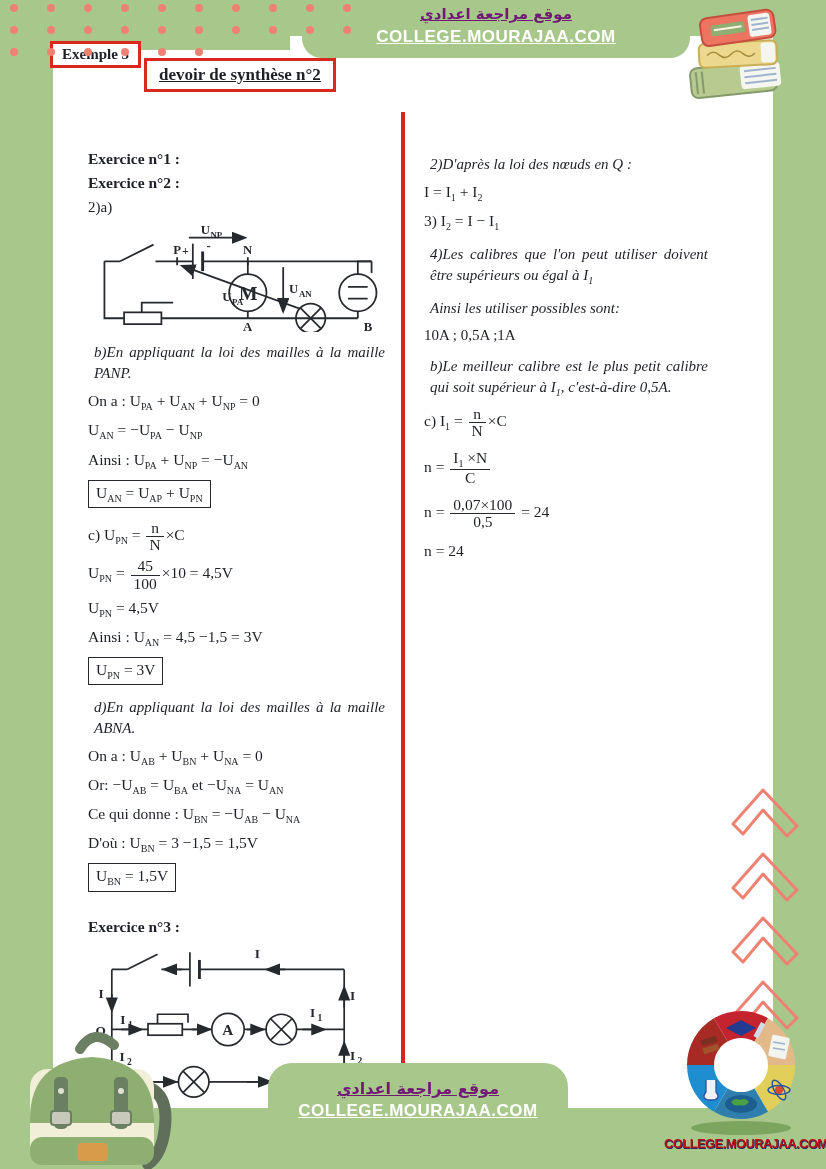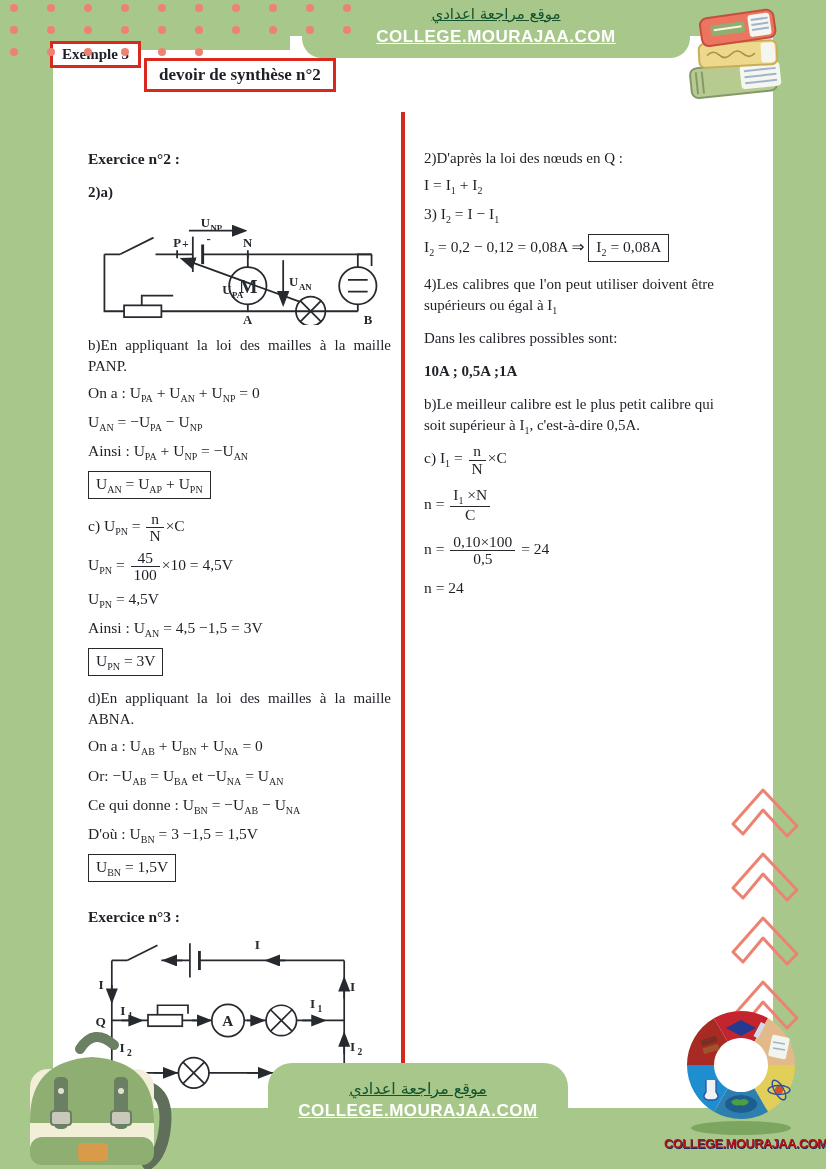--- a/index.html
+++ b/index.html
@@ -12,47 +12,47 @@
   .band-top{left:0;top:0;width:826px;height:36px;z-index:1;}
   .block-topleft{left:0;top:0;width:290px;height:50px;z-index:1;}
   .strip-left{left:0;top:0;width:53px;height:1169px;z-index:1;}
   .strip-right{left:773px;top:0;width:53px;height:1169px;z-index:1;}
   .band-bottom{left:0;top:1108px;width:826px;height:61px;z-index:3;}
   .tab-top{left:302px;top:0;width:388px;height:58px;border-radius:0 0 20px 20px;z-index:2;
            text-align:center;}
   .tab-bottom{left:268px;top:1063px;width:300px;height:106px;border-radius:24px 24px 0 0;z-index:4;
            text-align:center;}
 
-  .arabic{color:#14532d;font-family:"DejaVu Sans", sans-serif;font-weight:normal;
+  .arabic{color:#701a75;font-family:"DejaVu Sans", sans-serif;font-weight:bold;
           font-size:15px;text-decoration:underline;line-height:1.45;}
   .site{color:#ffffff;font-family:"Liberation Sans", sans-serif;font-weight:bold;
         font-size:17px;text-decoration:underline;letter-spacing:.5px;line-height:1.3;}
   .tab-top .arabic{margin-top:4px;}
   .tab-bottom .arabic{margin-top:14px;font-size:16px;}
 
   
   .dots{left:0;top:0;width:400px;height:70px;z-index:6;pointer-events:none;}
   .dot{position:absolute;width:8px;height:8px;border-radius:50%;background:#ee8272;}
 
   
   .badge{position:absolute;background:#fff;border:3px solid #d9291f;z-index:5;
          font-weight:bold;white-space:nowrap;}
   .badge1{left:50px;top:41px;padding:2px 9px;font-size:15px;}
-  .badge2{left:144px;top:58px;padding:4px 12px;font-size:17px;}
+  .badge2{left:144px;top:58px;padding:4px 12px;font-size:17px;text-decoration:underline;}
 
   
   .divider{left:401px;top:112px;width:4px;height:951px;background:#d3291c;z-index:2;}
 
   
   .col{position:absolute;z-index:2;font-size:15px;line-height:1.4;}
   .col-left{left:88px;top:148px;width:303px;}
   .col-right{left:424px;top:148px;width:290px;}
   .h{font-weight:bold;font-size:15.5px;margin:0 0 2px 0;}
-  .para{text-align:justify;margin:0;}
-  .line{margin:12px 0;font-weight:bold;}
+  .para{text-align:justify;margin:6px;font-style:italic;}
+  .line{margin:4px 0;}
   .eq{margin:5px 0;font-size:15.5px;}
   sub{font-size:10px;}
   .eqbox{display:inline-block;border:1.6px solid #26292e;padding:1px 7px;margin:2px 0;}
   .frac{display:inline-block;vertical-align:middle;text-align:center;line-height:1.05;margin:0 2px;}
   .frac .nu{display:block;border-bottom:1.4px solid #26292e;padding:0 3px;}
   .frac .de{display:block;padding:0 3px;}
   .bigbr{font-size:25px;font-weight:400;vertical-align:-5px;}
   .mt10{margin-top:10px;} .mt16{} .mt22{margin-top:22px;}
 
   
@@ -115,20 +115,21 @@
     <div class="dot" style="left: 158px; top: 48px;"></div>
     <div class="dot" style="left: 195px; top: 48px;"></div>
   </div>
 
 <div class="badge badge1">Exemple 3</div>
 <div class="badge badge2">devoir de synthèse n°2</div>
 
 <div class="abs divider"></div>
 
 <div class="col col-left">
+  <p class="h">Exercice n°1 :</p>
 
   <p class="h mt16">Exercice n°2 :</p>
   <p class="line">2)a)</p>
 
   <svg class="circuit" width="300" height="110" viewBox="0 0 300 112">
     <defs>
       <marker id="ah1" markerWidth="9" markerHeight="8" refX="7" refY="3.5" orient="auto">
         <path d="M0,0 L9,3.5 L0,7 Z" fill="#26292e"></path>
       </marker>
     </defs>
@@ -240,31 +241,27 @@
       <text x="276" y="131" font-size="10">2</text>
       <text x="134" y="101" font-size="16">A</text>
     </g>
   </svg>
 </div>
 
 <div class="col col-right">
   <p class="para">2)D'après la loi des nœuds en Q :</p>
   <p class="eq">I = I<sub>1</sub> + I<sub>2</sub></p>
   <p class="eq">3) I<sub>2</sub> = I − I<sub>1</sub></p>
-  <p class="eq">
-    <span>I<sub>2</sub> = 0,2 − 0,12 = 0,08A ⇒</span>
-    <span class="eqbox">I<sub>2</sub> = 0,08A</span>
-  </p>
   <p class="para mt10">4)Les calibres que l'on peut utiliser doivent être supérieurs ou égal à I<sub>1</sub></p>
-  <p class="para mt10">Dans les calibres possibles sont:</p>
+  <p class="para mt10">Ainsi les utiliser possibles sont:</p>
   <p class="line">10A ; 0,5A ;1A</p>
   <p class="para mt10">b)Le meilleur calibre est le plus petit calibre qui soit supérieur à I<sub>1</sub>, c'est-à-dire 0,5A.</p>
   <p class="eq mt16">c) I<sub>1</sub> = <span class="frac"><span class="nu">n</span><span class="de">N</span></span>×C</p>
   <p class="eq mt10">n = <span class="frac"><span class="nu">I<sub>1</sub> ×N</span><span class="de">C</span></span></p>
-  <p class="eq mt10">n = <span class="frac"><span class="nu">0,10×100</span><span class="de">0,5</span></span> = 24</p>
+  <p class="eq mt10">n = <span class="frac"><span class="nu">0,07×100</span><span class="de">0,5</span></span> = 24</p>
   <p class="eq mt10">n = 24</p>
 </div>
 
 <svg class="abs books" width="108" height="104" viewBox="0 0 108 104">
   <g transform="rotate(-6 54 80)">
     <rect x="8" y="62" width="86" height="30" rx="7" fill="#b7cb90" stroke="#84996a" stroke-width="2"></rect>
     <rect x="58" y="64" width="40" height="24" rx="4" fill="#f4f6ef"></rect>
     <path d="M62,70 L94,70 M62,76 L94,76 M62,82 L94,82" stroke="#9fb4cc" stroke-width="2" fill="none"></path>
     <path d="M14,66 L14,88 M20,66 L20,88" stroke="#84996a" stroke-width="2"></path>
   </g>

